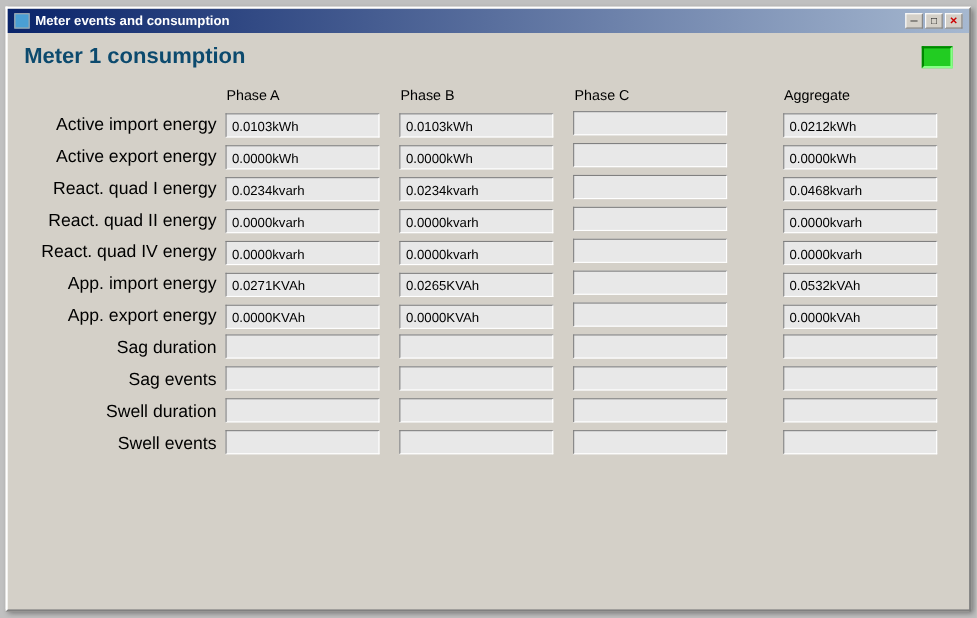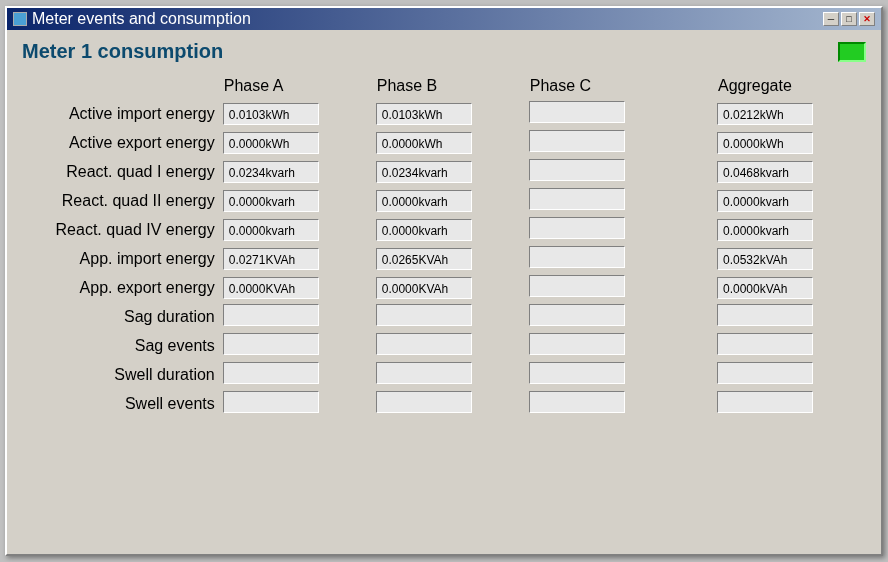--- a/index.html
+++ b/index.html
@@ -37,22 +37,22 @@
       align-items: center;
       gap: 5px;
     }
     .title-bar-icon {
       width: 14px;
       height: 14px;
       background: #4a9fd4;
       border: 1px solid #aaa;
     }
     .title-bar-title {
-      font-size: 16px;
-      font-weight: normal;
+      font-size: 12px;
+      font-weight: bold;
     }
     .title-bar-buttons {
       display: flex;
       gap: 2px;
     }
     .tb-btn {
       width: 16px;
       height: 14px;
       background: #d4d0c8;
       border: 1px solid;
@@ -95,21 +95,21 @@
       border-right-color: #88ff88;
       border-bottom-color: #88ff88;
     }
     .grid-table {
       width: 100%;
       border-collapse: separate;
       border-spacing: 0;
     }
     .grid-table th {
       font-weight: normal;
-      font-size: 16px;
+      font-size: 13px;
       padding: 2px 5px;
       text-align: left;
       color: #000;
     }
     .grid-table td {
       padding: 2px 4px;
     }
     .row-label {
       text-align: right;
       padding-right: 8px;
@@ -118,21 +118,21 @@
       font-size: 16px;
     }
     .data-field {
       background: #e8e8e8;
       border: 1px solid;
       border-top-color: #808080;
       border-left-color: #808080;
       border-right-color: #ffffff;
       border-bottom-color: #ffffff;
       height: 22px;
-      width: 96px;
+      width: 140px;
       padding: 2px 5px;
       font-size: 12px;
       color: #000;
       display: inline-block;
       line-height: 18px;
     }
     .data-field.empty {
       color: transparent;
     }
     .col-header {

